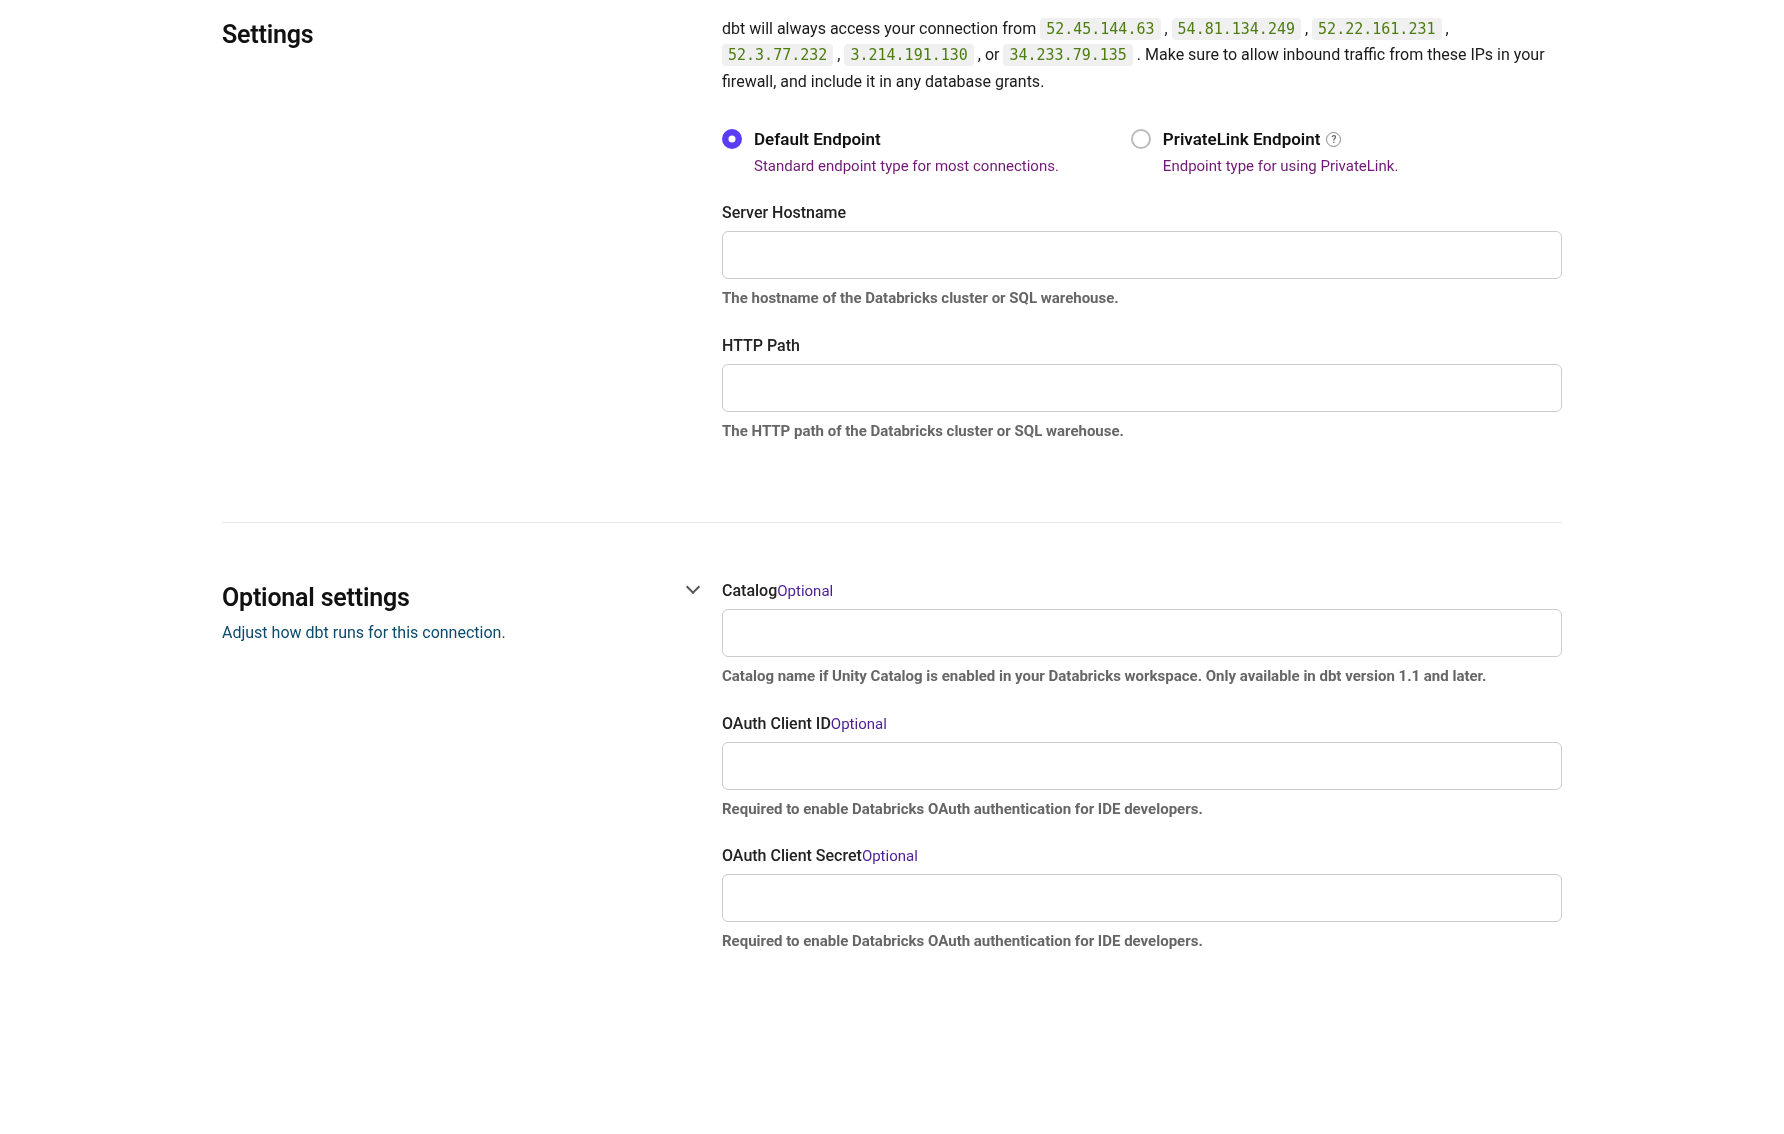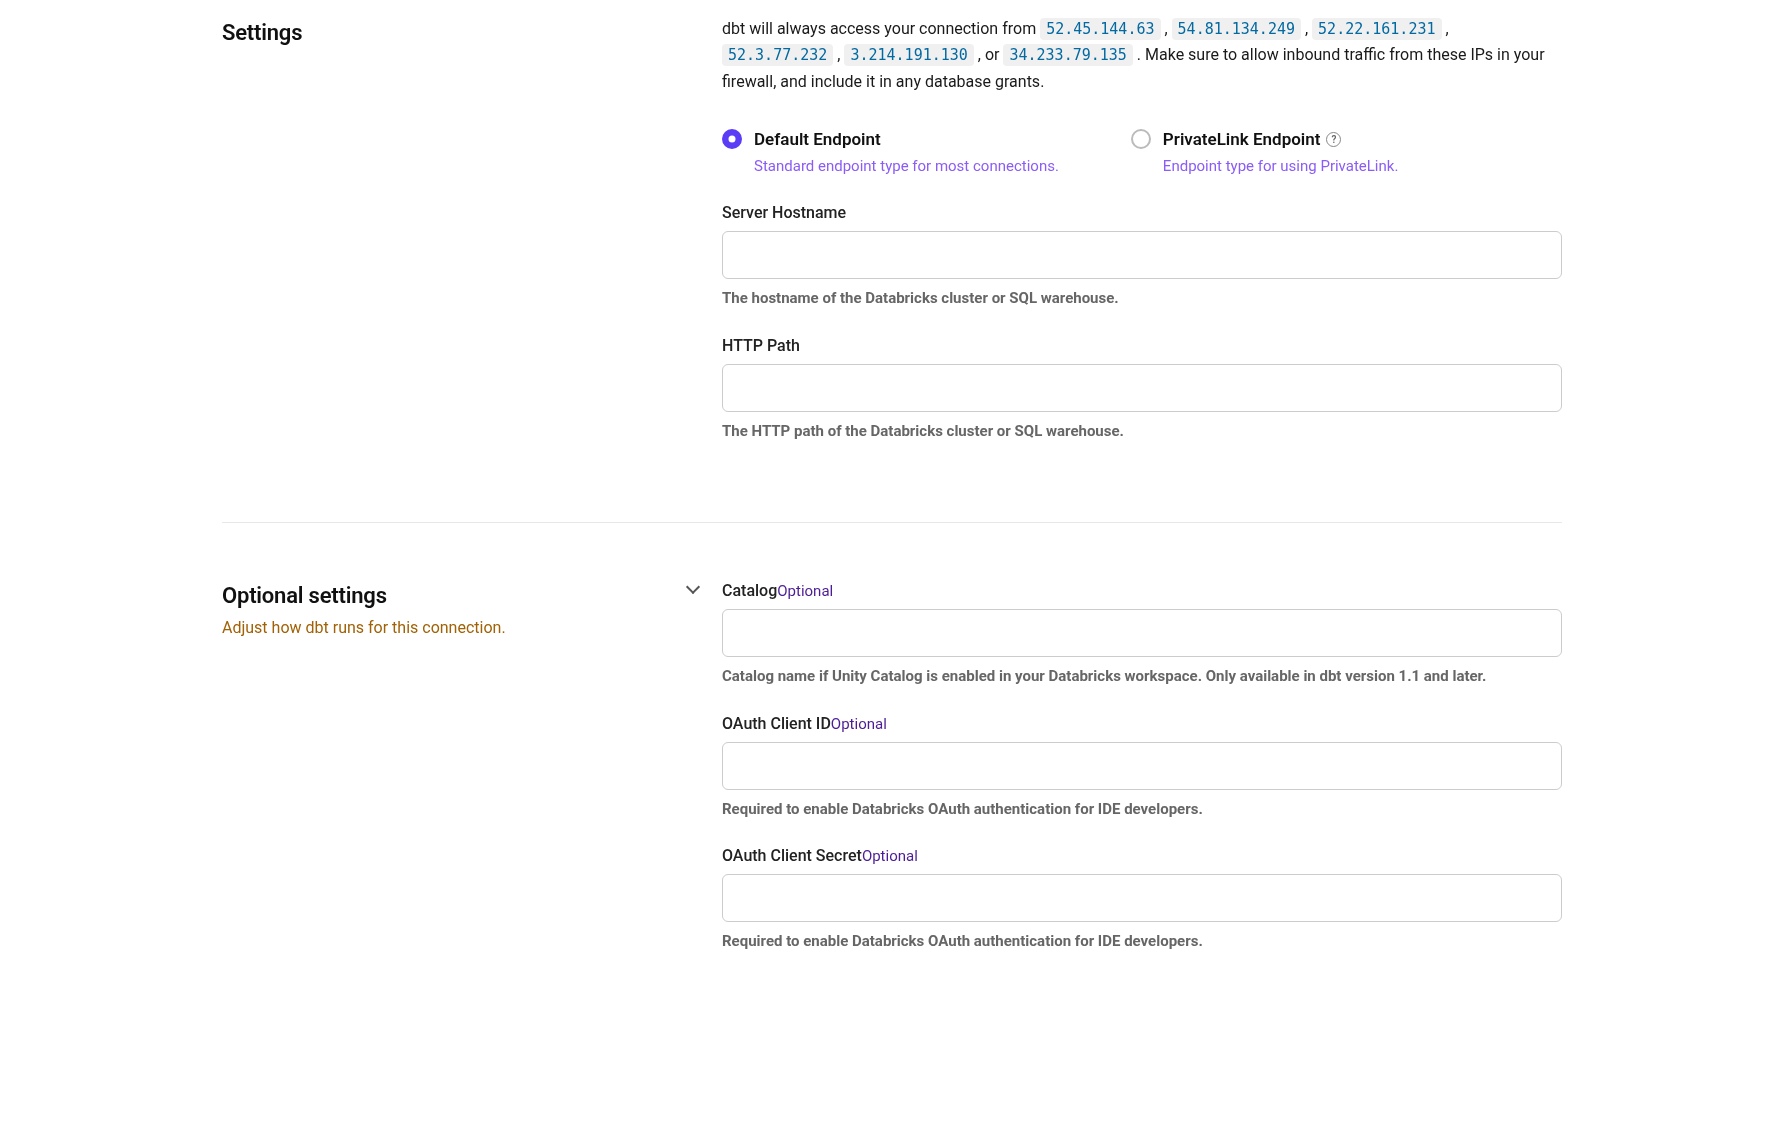--- a/index.html
+++ b/index.html
@@ -9,43 +9,43 @@
     color: #1a1a1a;
     font-size: 16px;
     line-height: 1.5;
     padding: 16px 20px 80px 20px;
   }
   .page { max-width: 1340px; margin: 0 auto; }
   .row { display: flex; align-items: flex-start; }
   .left-col { width: 500px; flex-shrink: 0; padding-right: 20px; }
   .right-col { flex: 1; }
   h1.section-title {
-    font-size: 22px;
+    font-size: 25px;
     font-weight: 600;
     color: #111;
     letter-spacing: -0.2px;
   }
   .section-sub {
     font-size: 16px;
-    color: #a16207;
+    color: #0c4a6e;
     margin-top: 4px;
   }
   .intro-text {
     font-size: 16px;
     color: #1a1a1a;
     line-height: 1.65;
     margin-bottom: 32px;
   }
   code.ip {
     font-family: ui-monospace, SFMono-Regular, Menlo, Consolas, monospace;
     background: #f0f0f0;
     border-radius: 4px;
     padding: 2px 6px;
     font-size: 15px;
-    color: #0369a1;
+    color: #4d7c0f;
   }
   .radio-row {
     display: flex;
     gap: 72px;
     margin-bottom: 24px;
   }
   .radio-option {
     display: flex;
     align-items: flex-start;
     gap: 12px;
@@ -76,21 +76,21 @@
   .radio-texts .radio-title {
     font-size: 17px;
     font-weight: 600;
     color: #111;
     display: flex;
     align-items: center;
     gap: 6px;
   }
   .radio-texts .radio-desc {
     font-size: 15px;
-    color: #8b5cf6;
+    color: #701a75;
     margin-top: 2px;
   }
   .help-icon {
     width: 15px; height: 15px;
     border: 1px solid #888;
     border-radius: 50%;
     display: inline-flex;
     align-items: center;
     justify-content: center;
     font-size: 10px;

